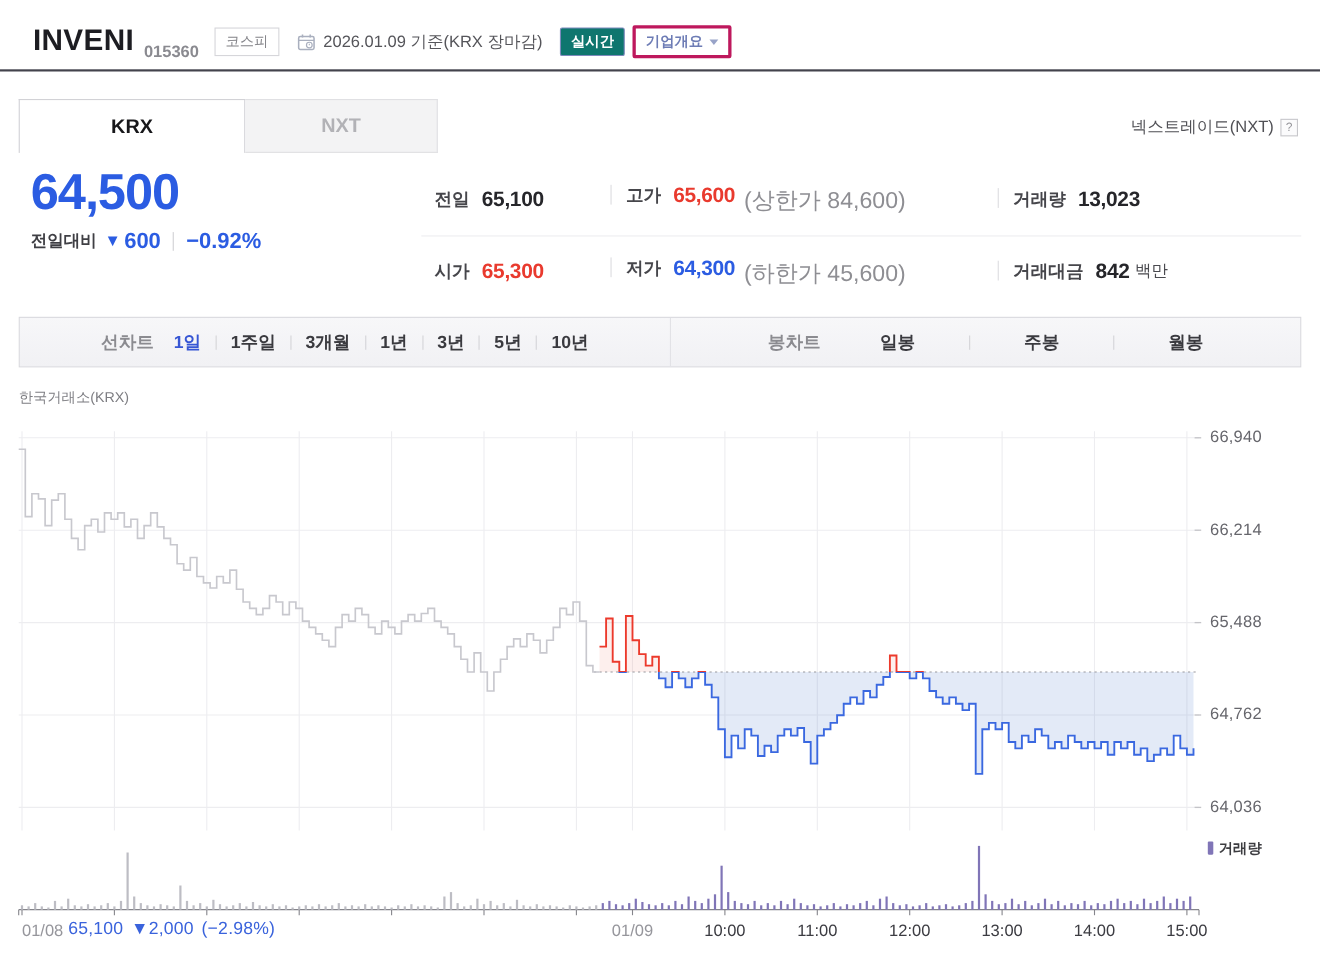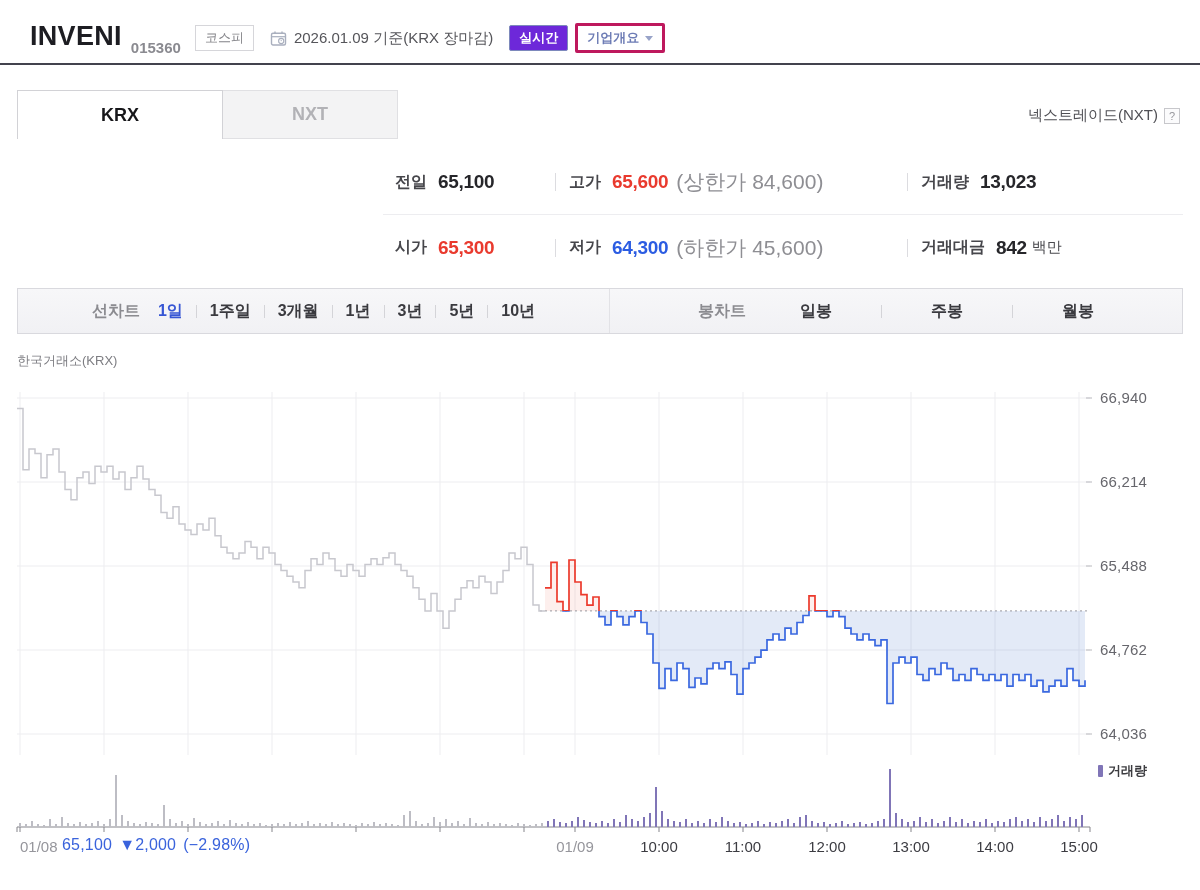--- a/index.html
+++ b/index.html
@@ -8,21 +8,21 @@
   #page { position:relative; width:1200px; height:890px; background:#fff; overflow:hidden; }
 
   
   .header { position:absolute; left:30px; top:16px; height:40px; display:flex; align-items:center; }
   .stock-title { font-size:27px; font-weight:700; color:#1d1d22; letter-spacing:.3px; }
   .stock-code { font-size:15px; font-weight:700; color:#8a8a90; margin-left:9px; margin-top:23px; }
   .market-badge { margin-left:14px; margin-top:4px; border:1px solid #d6d6da; color:#85858a;
                   font-size:13px; padding:3px 9px; background:#fff; }
   .cal-icon { margin-left:16px; margin-top:5px; display:inline-flex; }
   .date-info { font-size:15px; color:#55555a; margin-left:7px; margin-top:5px; }
-  .rt-badge { margin-left:16px; margin-top:4px; background:#6d28d9; border:1px solid #7d89bc; color:#fff;
+  .rt-badge { margin-left:16px; margin-top:4px; background:#0f766e; border:1px solid #7d89bc; color:#fff;
               font-size:13px; font-weight:700; padding:3px 9px; border-radius:2px; cursor:pointer; }
   .ov-badge { margin-left:7px; margin-top:4px; background:#fff; border:3px solid #be185d; color:#6d7cb5;
               font-size:13px; font-weight:700; padding:3px 9px; border-radius:2px; cursor:pointer;
               display:inline-flex; align-items:center; }
   .ov-caret { display:inline-block; margin-left:6px; width:0; height:0; border-left:4px solid transparent;
               border-right:4px solid transparent; border-top:5px solid #98a3c8; }
   .dark-rule { position:absolute; left:0; top:63px; width:1200px; height:2px; background:#43434d; }
 
   
   .tabs { position:absolute; left:17px; top:90px; display:flex; }
@@ -42,21 +42,21 @@
   .chg-label { font-size:15px; font-weight:700; color:#3f3f44; }
   .chg-arrow { font-size:15px; color:#2b5ce2; margin-left:7px; }
   .chg-value { font-size:20px; font-weight:700; color:#2b5ce2; margin-left:3px; }
   .chg-sep { width:1px; height:17px; background:#d0d0d4; margin:0 11px; }
   .chg-pct { font-size:20px; font-weight:700; color:#2b5ce2; }
 
   
   .stats { position:absolute; left:383px; top:150px; width:800px; }
   .stats-row { display:flex; align-items:center; height:65px; }
   .stats-row.first { border-bottom:1px solid #ededf0; }
-  .cell { display:flex; align-items:center; }
+  .cell { display:flex; }
   .cell.c1 { width:172px; padding-left:12px; }
   .cell.c2 { width:352px; }
   .cell.c3 { flex:1; }
   .vsep { width:1px; height:18px; background:#dcdce0; margin-right:13px; }
   .s-label { font-size:16px; font-weight:700; color:#46464b; margin-right:11px; }
   .s-value { font-size:19px; font-weight:700; letter-spacing:-0.3px; }
   .v-dark { color:#26262a; } .v-red { color:#e93a2e; } .v-blue { color:#2b5ce2; }
   .s-extra { font-size:21px; color:#8e8e93; margin-left:8px; }
   .s-unit { font-size:15px; color:#4a4a4f; margin-left:5px; font-weight:400; }
 
@@ -115,20 +115,30 @@
 
   <div class="tabs">
     <div class="tab tab-krx">KRX</div>
     <div class="tab tab-nxt">NXT</div>
   </div>
   <div class="nxt-link">
     <span>넥스트레이드(NXT)</span>
     <span class="help-box">?</span>
   </div>
 
+  <div class="price-block">
+    <div class="price-now">64,500</div>
+    <div class="price-sub">
+      <span class="chg-label">전일대비</span>
+      <span class="chg-arrow">▼</span>
+      <span class="chg-value">600</span>
+      <span class="chg-sep"></span>
+      <span class="chg-pct">−0.92%</span>
+    </div>
+  </div>
 
   <div class="stats">
     <div class="stats-row first">
       <div class="cell c1">
         <span class="s-label">전일</span>
         <span class="s-value v-dark">65,100</span>
       </div>
       <div class="cell c2">
         <span class="vsep"></span>
         <span class="s-label">고가</span>

